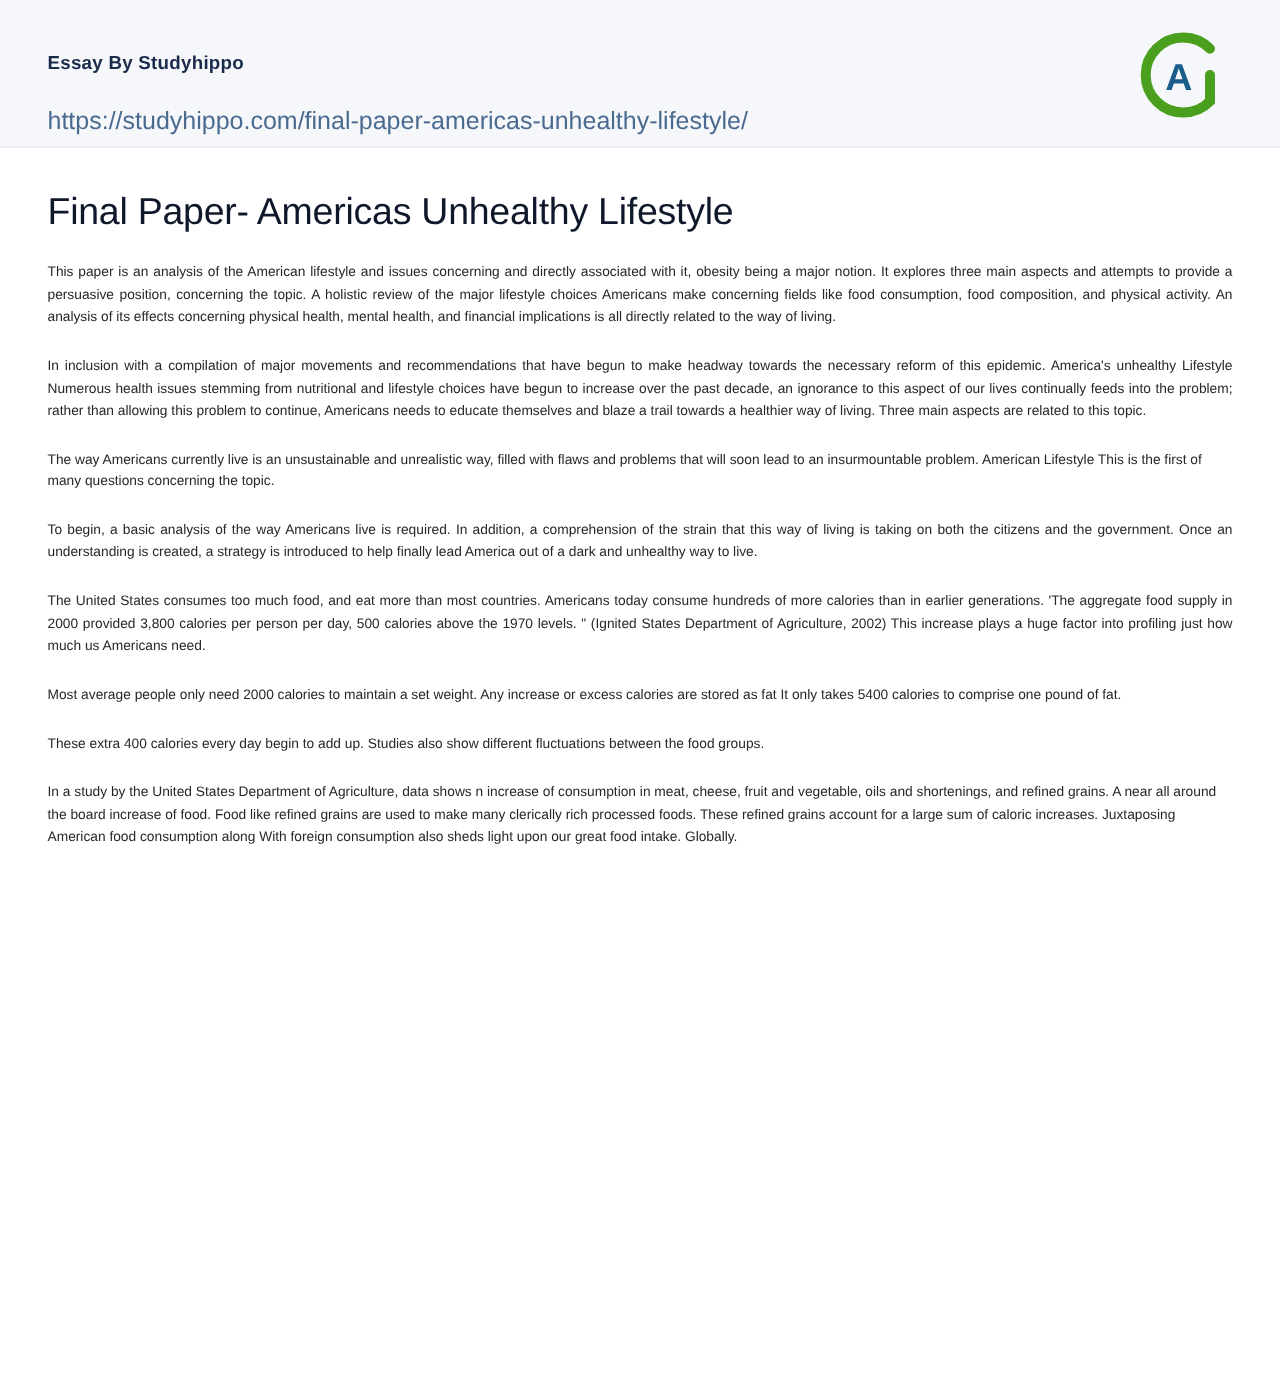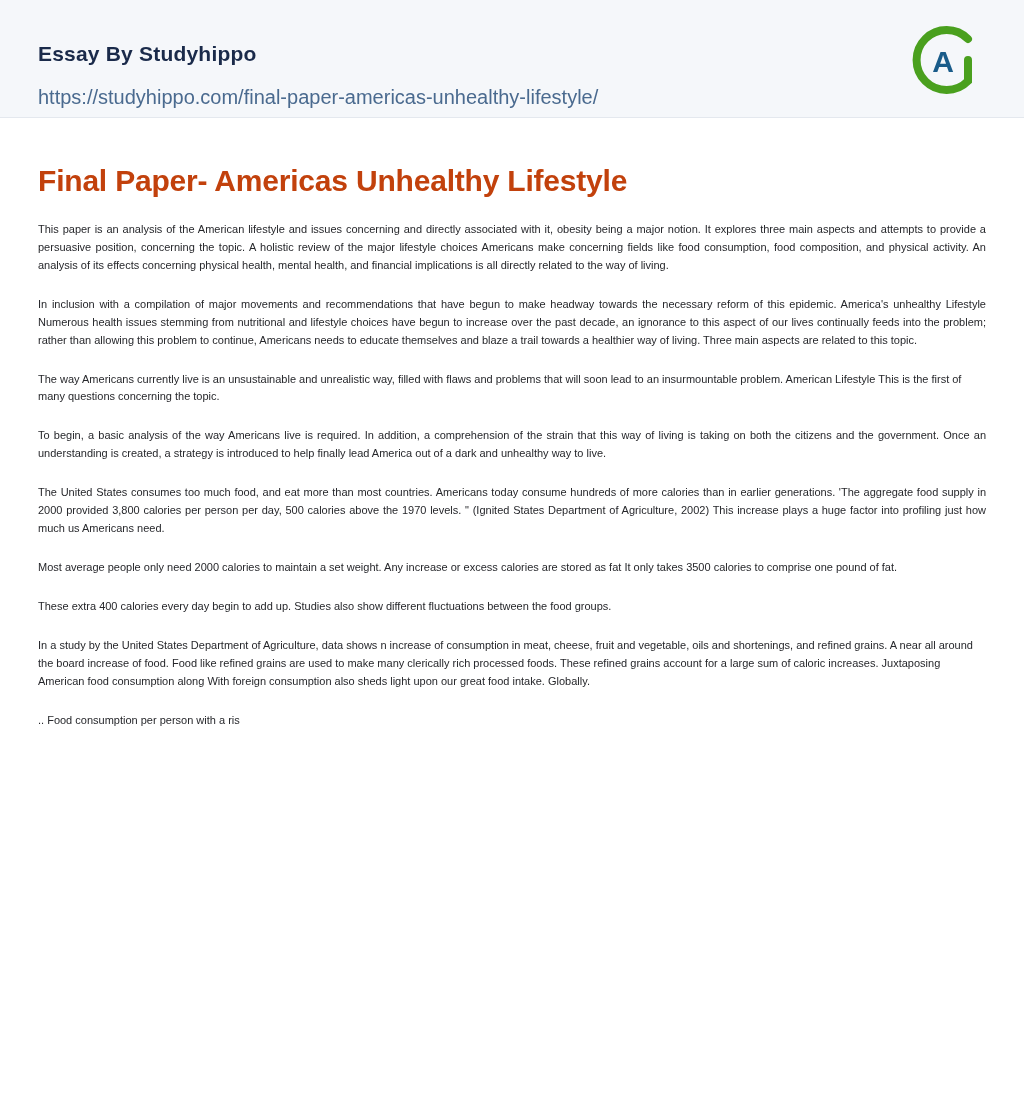--- a/index.html
+++ b/index.html
@@ -21,21 +21,21 @@
     height: 118px;
     background: #f5f7fa;
     border-bottom: 1px solid #e4e8ee;
     position: relative;
     padding: 0 38px;
   }
   .brand {
     position: absolute;
     left: 38px;
     top: 42px;
-    font-size: 21px;
+    font-size: 15px;
     font-weight: bold;
     color: #1a2a4a;
     letter-spacing: 0.2px;
   }
   .site-url {
     position: absolute;
     left: 38px;
     top: 86px;
     font-size: 20px;
     color: #4a6a8f;
@@ -49,23 +49,23 @@
     height: 76px;
   }
   .logo svg { display: block; }
 
   
   .article {
     padding: 30px 38px 40px 38px;
   }
   h1.title {
     font-size: 30px;
-    font-weight: bold;
-    color: #c2410c;
-    margin: 15px 0 22px 0;
+    font-weight: normal;
+    color: #0f172a;
+    margin: 4px 0 22px 0;
     letter-spacing: -0.2px;
     line-height: 1.2;
   }
   p.para {
     font-size: 11px;
     line-height: 1.63;
     color: #26272b;
     margin: 0 0 21px 0;
   }
   p.justify { text-align: justify; }
@@ -88,19 +88,18 @@
   </div>
 
   <div class="article">
     <h1 class="title">Final Paper- Americas Unhealthy Lifestyle</h1>
 
     <p class="para justify">This paper is an analysis of the American lifestyle and issues concerning and directly associated with it, obesity being a major notion. It explores three main aspects and attempts to provide a persuasive position, concerning the topic. A holistic review of the major lifestyle choices Americans make concerning fields like food consumption, food composition, and physical activity. An analysis of its effects concerning physical health, mental health, and financial implications is all directly related to the way of living.</p>
     <p class="para justify">In inclusion with a compilation of major movements and recommendations that have begun to make headway towards the necessary reform of this epidemic. America's unhealthy Lifestyle Numerous health issues stemming from nutritional and lifestyle choices have begun to increase over the past decade, an ignorance to this aspect of our lives continually feeds into the problem; rather than allowing this problem to continue, Americans needs to educate themselves and blaze a trail towards a healthier way of living. Three main aspects are related to this topic.</p>
     <p class="para">The way Americans currently live is an unsustainable and unrealistic way, filled with flaws and problems that will soon lead to an insurmountable problem. American Lifestyle This is the first of many questions concerning the topic.</p>
     <p class="para justify">To begin, a basic analysis of the way Americans live is required. In addition, a comprehension of the strain that this way of living is taking on both the citizens and the government. Once an understanding is created, a strategy is introduced to help finally lead America out of a dark and unhealthy way to live.</p>
     <p class="para justify">The United States consumes too much food, and eat more than most countries. Americans today consume hundreds of more calories than in earlier generations. 'The aggregate food supply in 2000 provided 3,800 calories per person per day, 500 calories above the 1970 levels. " (Ignited States Department of Agriculture, 2002) This increase plays a huge factor into profiling just how much us Americans need.</p>
-    <p class="para">Most average people only need 2000 calories to maintain a set weight. Any increase or excess calories are stored as fat It only takes 3500 calories to comprise one pound of fat.</p>
+    <p class="para">Most average people only need 2000 calories to maintain a set weight. Any increase or excess calories are stored as fat It only takes 5400 calories to comprise one pound of fat.</p>
     <p class="para justify">These extra 400 calories every day begin to add up. Studies also show different fluctuations between the food groups.</p>
     <p class="para">In a study by the United States Department of Agriculture, data shows n increase of consumption in meat, cheese, fruit and vegetable, oils and shortenings, and refined grains. A near all around the board increase of food. Food like refined grains are used to make many clerically rich processed foods. These refined grains account for a large sum of caloric increases. Juxtaposing American food consumption along With foreign consumption also sheds light upon our great food intake. Globally.</p>
-    <p class="para last">.. Food consumption per person with a ris</p>
   </div>
 
 </div>
 
 </body></html>

